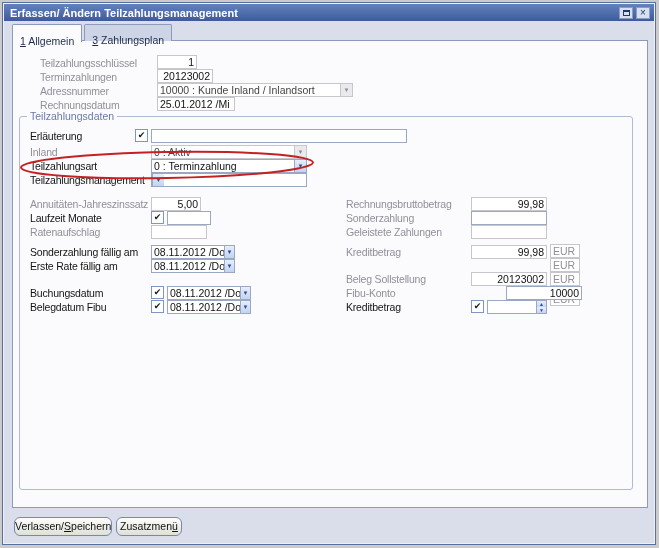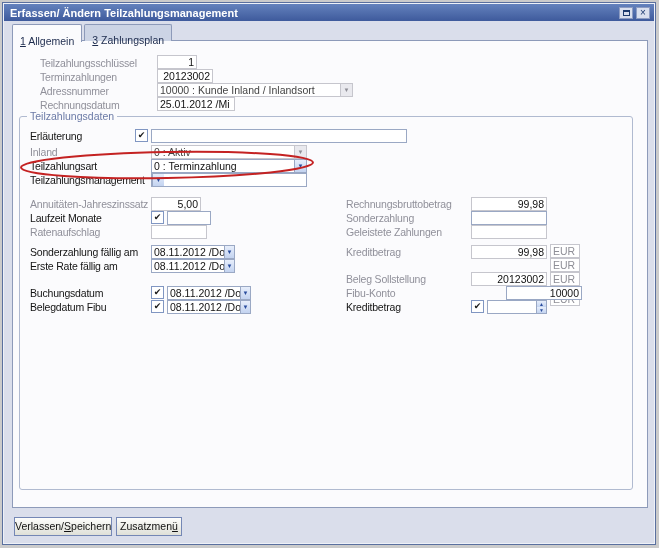--- a/index.html
+++ b/index.html
@@ -36,21 +36,21 @@
   .chk{position:absolute;width:13px;height:13px;box-sizing:border-box;border:1px solid #8096c2;background:#fff;
        color:#1c1c1c;font-size:9px;line-height:11px;text-align:center;}
   .unit{color:#8f8f97;margin-top:47px;}
   .groupbox{position:absolute;border:1px solid #b0bad0;border-radius:3px;box-sizing:border-box;}
   .grouptitle{position:absolute;font-size:10.5px;color:#6b7aa6;background:#fbfbfd;padding:0 3px;line-height:12px;}
   .spin{display:flex;padding:0;}
   .spin .val{flex:1;text-align:left;padding:12px 2px;line-height:12px;}
   .spinner{flex:0 0 9px;width:9px;display:flex;flex-direction:column;border-left:1px solid #9aa8c4;}
   .sp{flex:1;font-size:5px;line-height:6px;text-align:center;color:#2a4d9e;background:linear-gradient(#e7eefb,#c3d3f0);}
   .ellipse{position:absolute;pointer-events:none;z-index:5;transform:rotate(-1deg);}
-  .footerbtn{position:absolute;height:19px;box-sizing:border-box;border:1px solid #7487b5;border-radius:0;
+  .footerbtn{position:absolute;height:19px;box-sizing:border-box;border:1px solid #7487b5;border-radius:6px;
              background:linear-gradient(#fdfdfb,#dfe0d8);font-size:10.5px;color:#111;text-align:center;line-height:17px;white-space:nowrap;}
 </style>
 </head>
 <body>
 
 <div class="dialog">
 
   <div class="titlebar">
     <span class="title">Erfassen/ Ändern Teilzahlungsmanagement</span>
     <span class="winbtn">

